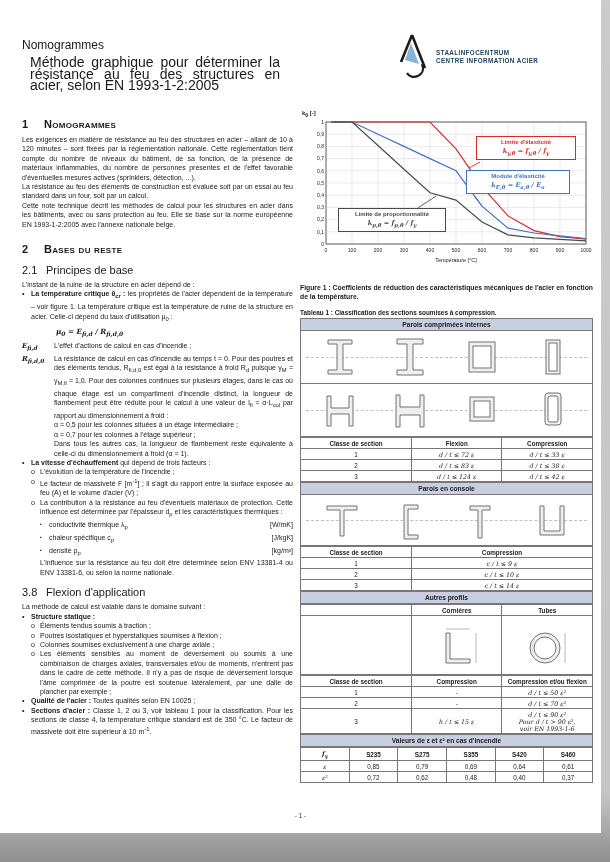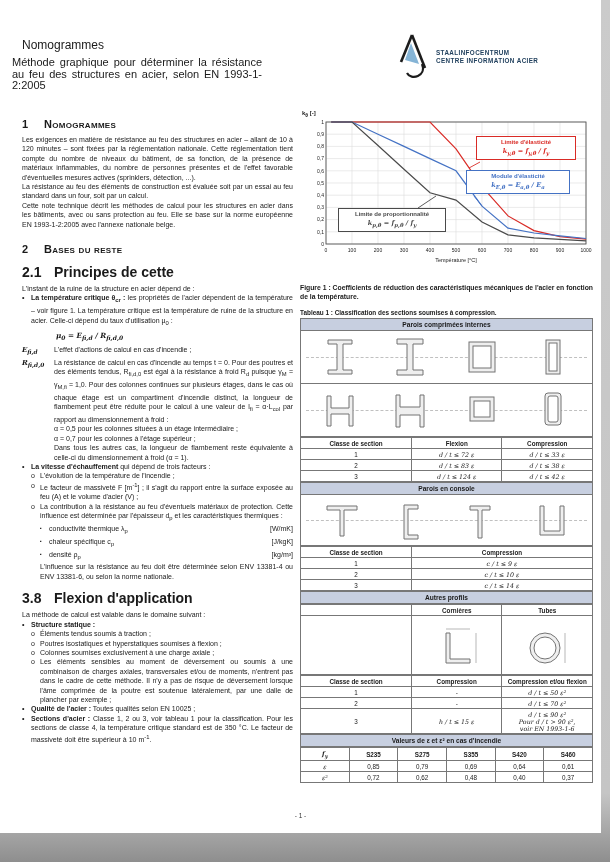--- a/index.html
+++ b/index.html
@@ -3,35 +3,35 @@
 <meta charset="utf-8">
 <style>
   * { margin:0; padding:0; box-sizing:border-box; }
   html,body { width:610px; height:862px; overflow:hidden; }
   body { background:linear-gradient(180deg,#cbcbcb 0%,#c5c5c5 92%,#8e8e8e 100%);
          font-family:"Liberation Sans",sans-serif; position:relative; color:#1a1a1a; }
   .page { position:absolute; left:0; top:0; width:601px; height:833px; background:#ffffff; }
 
   
   .doc-title { position:absolute; left:22px; top:38px; font-size:12px; font-weight:normal; }
-  .doc-subtitle { position:absolute; left:12px; top:57px; width:250px; font-size:11px;
+  .doc-subtitle { position:absolute; left:30px; top:57px; width:250px; font-size:14px;
                   line-height:11.5px; text-align:justify; }
   .logo { position:absolute; left:392px; top:33px; display:flex; align-items:center; }
   .logo-text { margin-left:4px; font-size:6.3px; font-weight:bold; letter-spacing:.4px;
                color:#23425f; line-height:8px; }
 
   
   .col-left { position:absolute; left:22px; top:118px; width:271px; }
   .col-right { position:absolute; left:300px; top:112px; width:293px; }
 
   .h1 { display:flex; font-weight:bold; font-size:11px; margin:14px 0 5px 0; }
   .h1:first-child { margin-top:0; }
   .hnum { width:22px; }
   .sc { font-variant:small-caps; letter-spacing:.3px; }
-  .h2 { display:flex; font-weight:bold; font-size:14px; margin:9px 0 4px 0;gap:8px; }
+  .h2 { display:flex; font-weight:normal; font-size:11px; margin:9px 0 4px 0; }
   .h2 .hnum { width:24px; }
 
   .para, .bt, .dtext { font-size:7px; line-height:9.4px; text-align:justify; }
   .b1 { display:flex; font-size:7px; line-height:9.4px; }
   .b1 > .mk { width:9px; font-weight:bold; }
   .b1 > .bt { flex:1; }
   .b2 { display:flex; font-size:7px; line-height:9.4px; margin-left:9px; }
   .b2 > .mk { width:9px; }
   .b2 > .bt { flex:1; }
   .mi { font-family:"DejaVu Serif",serif; font-style:italic; }
@@ -124,21 +124,21 @@
     <p class="para">La résistance au feu des éléments de construction est évaluée soit par un essai au feu standard dans un four, soit par un calcul.</p>
     <p class="para">Cette note technique décrit les méthodes de calcul pour les structures en acier dans les bâtiments, avec ou sans protection au feu. Elle se base sur la norme européenne EN 1993-1-2:2005 avec l'annexe nationale belge.</p>
 
     <div class="h1">
       <span class="hnum">2</span>
       <span class="sc">Bases du reste</span>
     </div>
 
     <div class="h2">
       <span class="hnum">2.1</span>
-      <span>Principes de cette</span>
+      <span>Principes de base</span>
     </div>
     <p class="para">L'instant de la ruine de la structure en acier dépend de :</p>
     <div class="b1">
       <span class="mk">•</span>
       <div class="bt"><b>La température critique θ<sub>cr</sub> :</b><span> les propriétés de l'acier dépendent de la température – voir figure 1. La température critique est la température de ruine de la structure en acier. Celle-ci dépend du taux d'utilisation μ<sub>0</sub> :</span></div>
     </div>
     <div class="formula mi">μ<sub>0</sub> = E<sub>fi,d</sub> / R<sub>fi,d,0</sub></div>
     <div class="def">
       <span class="term mi">E<sub>fi,d</sub></span>
       <span class="dtext">L'effet d'actions de calcul en cas d'incendie ;</span>

